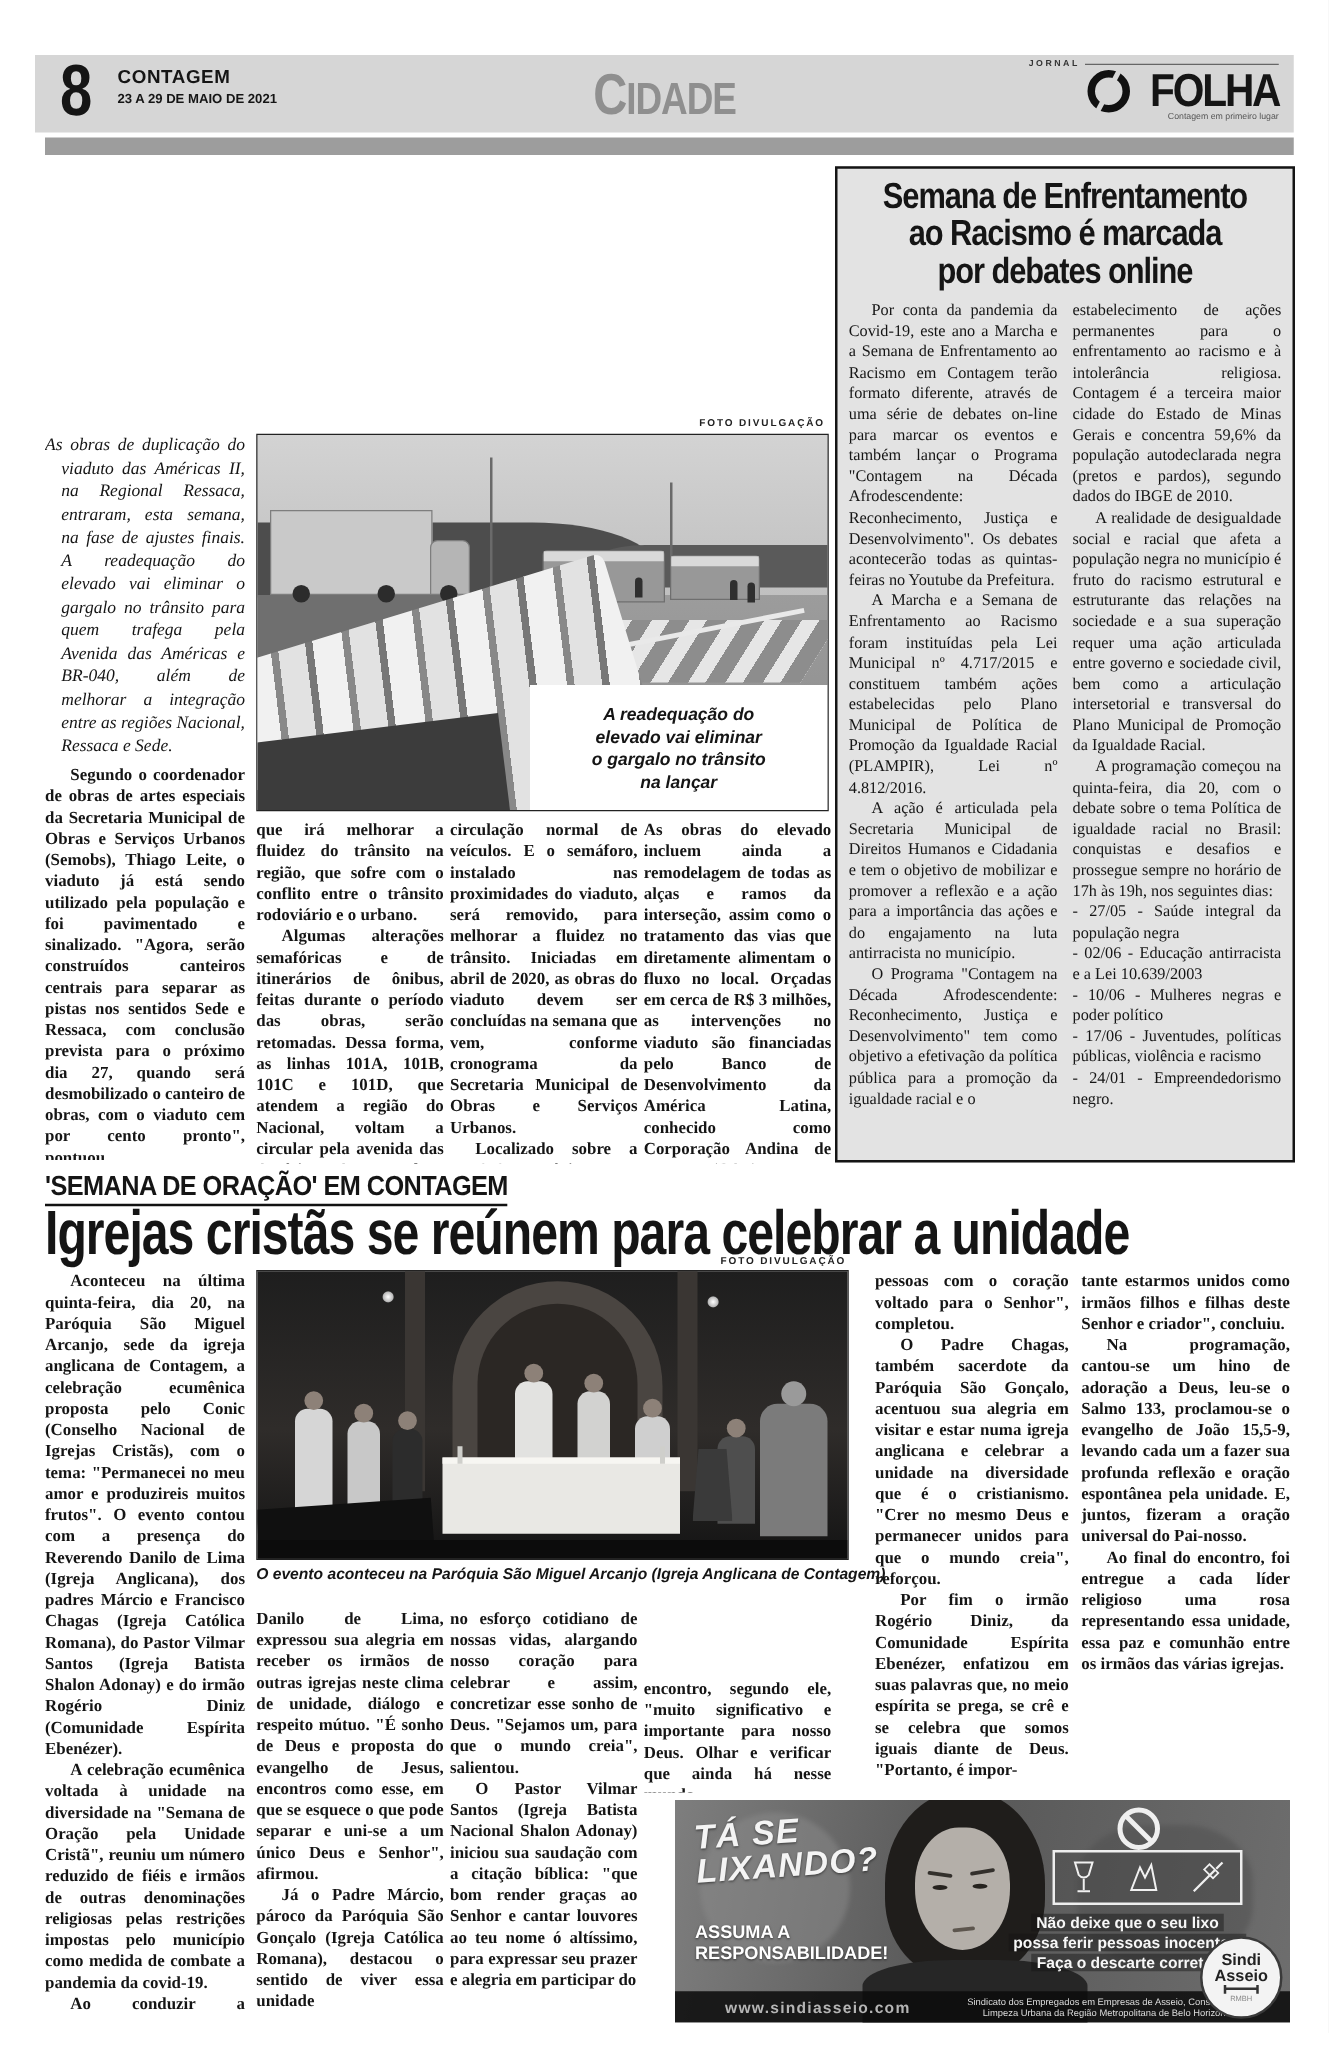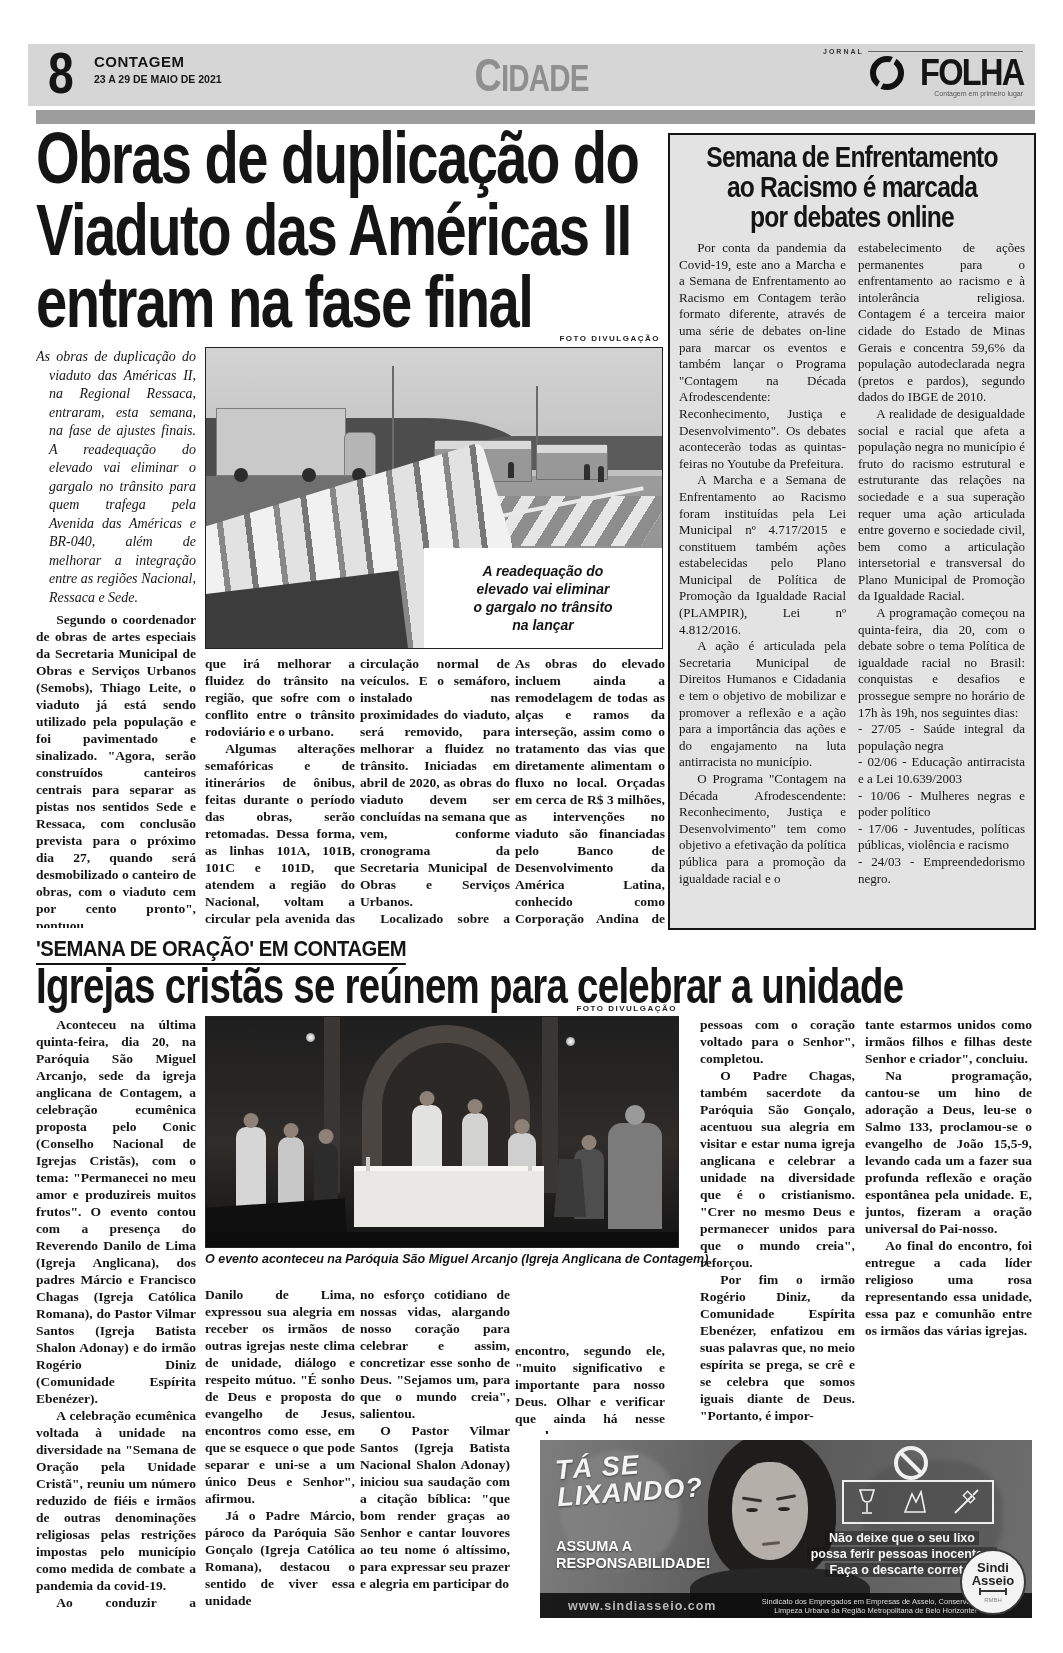--- a/index.html
+++ b/index.html
@@ -125,21 +125,21 @@
                font-size:27px;line-height:27px;color:#f4f4f4;transform:rotate(-4deg);letter-spacing:1px;
                text-shadow:0 1px 2px rgba(0,0,0,.5);white-space:pre-line;width:150px;}
   #ad-cta{left:16px;top:98px;width:170px;font-family:"Liberation Sans",sans-serif;font-weight:900;
           font-size:14.5px;line-height:17px;color:#fff;text-shadow:0 1px 2px rgba(0,0,0,.6);}
   #ad-iconban{left:352px;top:4px;}
   #ad-iconbox{left:302px;top:40px;width:148px;height:40px;border:2px solid #eee;display:flex;
               align-items:center;justify-content:space-around;background:rgba(60,60,60,.25);}
   #ad-message{left:248px;top:90px;width:228px;text-align:center;font-family:"Liberation Sans",sans-serif;
               font-weight:bold;font-size:12.5px;line-height:16px;color:#f7f7f7;}
   #ad-message span{background:rgba(20,20,20,.45);padding:0 4px;box-decoration-break:clone;}
-  #ad-bar{left:0;bottom:0;width:492px;height:25px;background:rgba(12,12,12,.88);display:flex;align-items:center;}
+  #ad-bar{left:0;bottom:0;width:492px;height:25px;background:rgba(12,12,12,.88);display:flex;align-items:center;padding-left:12px;}
   #ad-url{margin-left:28px;font-family:"Liberation Sans",sans-serif;font-weight:bold;font-size:12.5px;
           letter-spacing:1px;color:#b5b5b5;}
   #ad-org{margin-left:34px;width:250px;font-family:"Liberation Sans",sans-serif;font-size:7.5px;
           line-height:9px;color:#ddd;text-align:center;}
   #ad-logo{right:6px;bottom:3px;width:62px;height:62px;background:#f3f3f3;border:2px solid #3a3a3a;
            border-radius:50%;display:flex;flex-direction:column;align-items:center;justify-content:center;
            font-family:"Liberation Sans",sans-serif;color:#222;}
   #ad-logo .l1{font-weight:bold;font-size:13px;line-height:13px;}
   #ad-logo .l2{font-weight:bold;font-size:13px;line-height:13px;}
   #ad-logo .sub{font-size:6px;color:#888;margin-top:1px;}
@@ -165,25 +165,20 @@
       </div>
       <div id="masthead-name">
         <span id="folha-ring"></span>
         <span id="folha-text">FOLHA</span>
       </div>
       <div id="masthead-tagline">Contagem em primeiro lugar</div>
     </div>
   </div>
   <div id="graybar" class="abs"></div>
 
-  <div id="headline1" class="abs sans">
-    <div class="hl">Obras de duplicação do</div>
-    <div class="hl">Viaduto das Américas II</div>
-    <div class="hl">entram na fase final</div>
-  </div>
 
   <div class="abs credit" style="left:430px;top:334px;width:230px;">FOTO DIVULGAÇÃO</div>
 
   <div id="photo1" class="abs photo">
     <div class="sh p1-trees"></div>
     <div class="sh p1-trees2"></div>
     <div class="sh p1-pole" style="left:186px;top:18px;height:112px;"></div>
     <div class="sh p1-pole" style="left:330px;top:38px;height:92px;"></div>
     <div class="sh p1-road"></div>
     <div class="sh p1-verge"></div>
@@ -251,21 +246,21 @@
         <div class="flush">
             <p>estabelecimento de ações permanentes para o enfrentamento ao racismo e à intolerância religiosa. Contagem é a terceira maior cidade do Estado de Minas Gerais e concentra 59,6% da população autodeclarada negra (pretos e pardos), segundo dados do IBGE de 2010.</p>
             <p>A realidade de desigualdade social e racial que afeta a população negra no município é fruto do racismo estrutural e estruturante das relações na sociedade e a sua superação requer uma ação articulada entre governo e sociedade civil, bem como a articulação intersetorial e transversal do Plano Municipal de Promoção da Igualdade Racial.</p>
             <p>A programação começou na quinta-feira, dia 20, com o debate sobre o tema Política de igualdade racial no Brasil: conquistas e desafios e prossegue sempre no horário de 17h às 19h, nos seguintes dias:</p>
           </div>
         <div class="sched">
             <p>- 27/05 - Saúde integral da população negra</p>
             <p>- 02/06 - Educação antirracista e a Lei 10.639/2003</p>
             <p>- 10/06 - Mulheres negras e poder político</p>
             <p>- 17/06 - Juventudes, políticas públicas, violência e racismo</p>
-            <p>- 24/03 - Empreendedorismo negro.</p>
+            <p>- 24/01 - Empreendedorismo negro.</p>
           </div>
       </div>
     </div>
   </div>
 
   <div id="kicker" class="abs sans">
     <span class="in">'SEMANA DE ORAÇÃO' EM CONTAGEM</span>
   </div>
   <div id="headline2" class="abs sans">
     <div class="hl">Igrejas cristãs se reúnem para celebrar a unidade</div>

